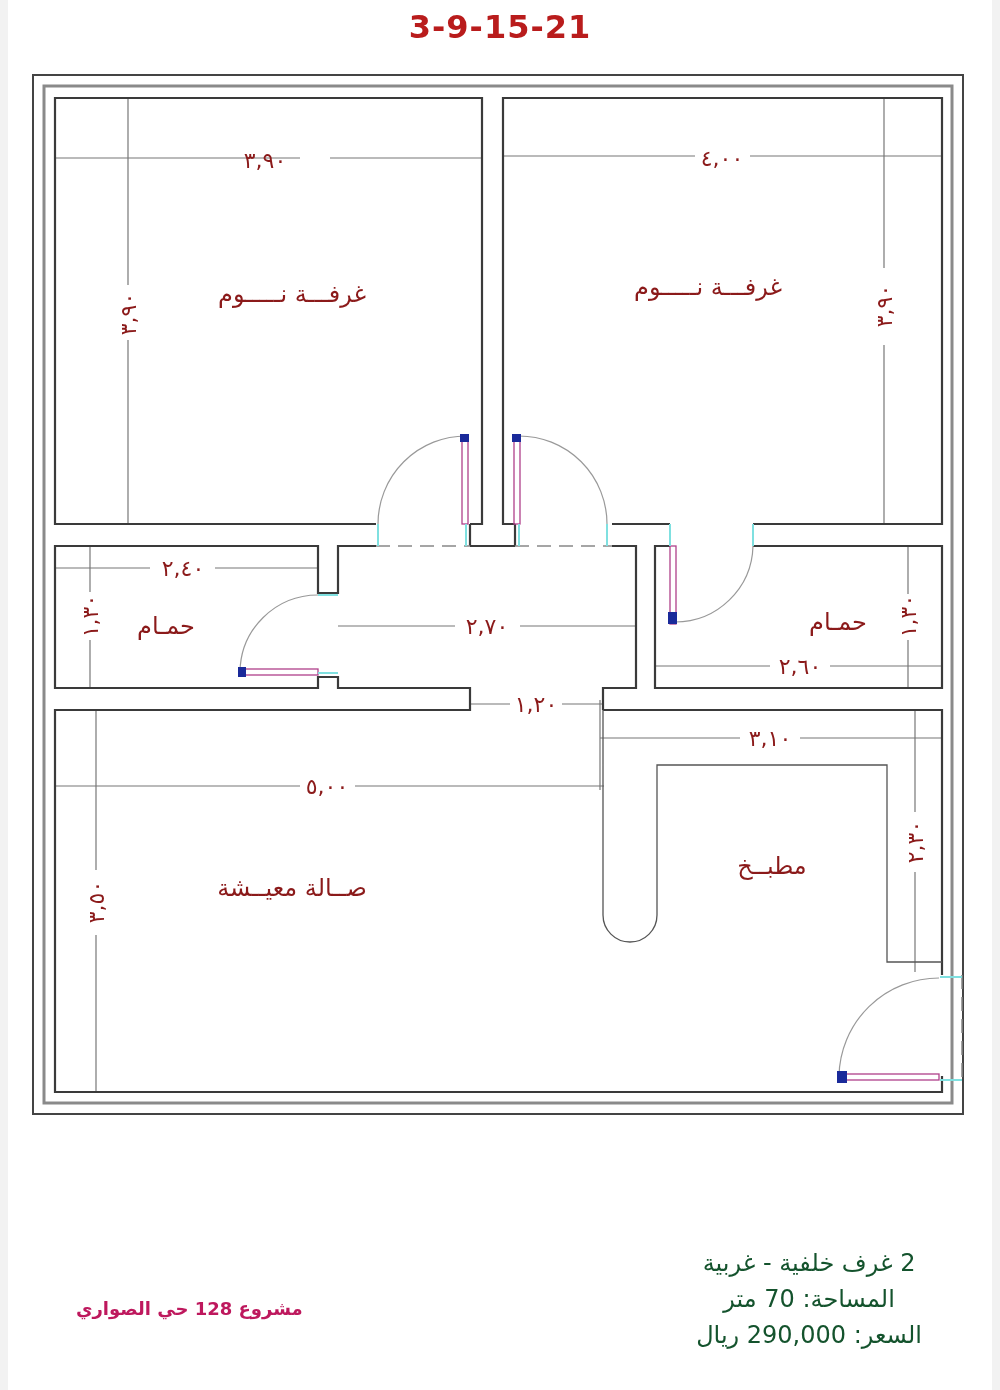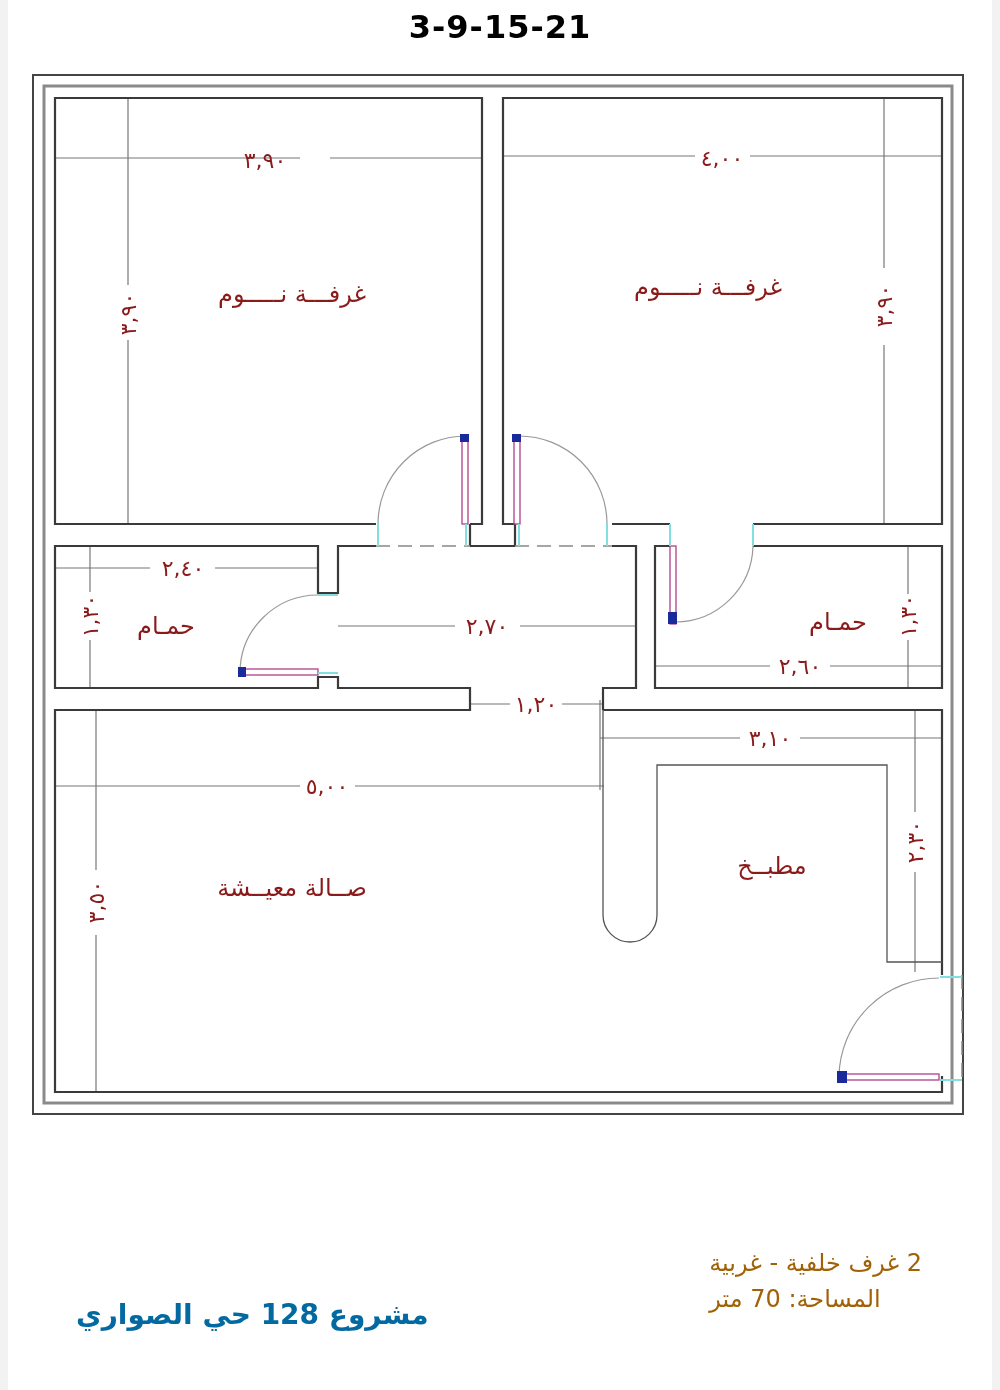--- a/index.html
+++ b/index.html
@@ -7,37 +7,37 @@
     width: 1000px; height: 1390px; position: relative; overflow: hidden;
     background: #f2f2f2;
     font-family: "DejaVu Sans", sans-serif;
   }
   .page {
     position: absolute; left: 8px; top: 0; width: 984px; height: 1390px;
     background: #ffffff;
   }
   .watermark {
     position: absolute; left: 0; width: 1000px; top: 8px; text-align: center;
-    font-size: 32px; font-weight: bold; color: #000000; letter-spacing: 1px;
+    font-size: 32px; font-weight: bold; color: #b91c1c; letter-spacing: 1px;
     font-family: "DejaVu Sans", sans-serif;
   }
   svg.plan { position: absolute; left: 0; top: 0; }
   .room-label {
     font-family: "DejaVu Sans", sans-serif; fill: #8b1a1a; font-size: 24px;
   }
   .dim-label {
     font-family: "DejaVu Sans", sans-serif; fill: #8b1a1a; font-size: 22px;
   }
   .info {
-    position: absolute; right: 78px; top: 1245px; direction: rtl; text-align: left;
-    font-size: 24px; color: #a16207; line-height: 36px;
+    position: absolute; right: 78px; top: 1245px; direction: rtl; text-align: center;
+    font-size: 24px; color: #14532d; line-height: 36px;
   }
   .project {
     position: absolute; left: 76px; top: 1298px; direction: rtl;
-    font-size: 28px; font-weight: bold; color: #0369a1;
+    font-size: 18px; font-weight: bold; color: #be185d;
   }
 </style>
 </head>
 <body>
 
 <div class="page"></div>
 <div class="watermark">3-9-15-21</div>
 
 <svg class="plan" width="1000" height="1150" viewBox="0 0 1000 1150">
 
@@ -153,15 +153,16 @@
   <text class="dim-label" x="908" y="624" text-anchor="middle" transform="rotate(-90 908 616)">١,٣٠</text>
   <text class="dim-label" x="770" y="746" text-anchor="middle">٣,١٠</text>
   <text class="dim-label" x="327" y="794" text-anchor="middle">٥,٠٠</text>
   <text class="dim-label" x="96" y="910" text-anchor="middle" transform="rotate(-90 96 902)">٣,٥٠</text>
   <text class="dim-label" x="915" y="850" text-anchor="middle" transform="rotate(-90 915 842)">٢,٣٠</text>
 </svg>
 
 <div class="info">
   <div>2 غرف خلفية - غربية</div>
   <div>المساحة: 70 متر</div>
+  <div>السعر: 290,000 ريال</div>
 </div>
 
 <div class="project">مشروع 128 حي الصواري</div>
 
 </body></html>

